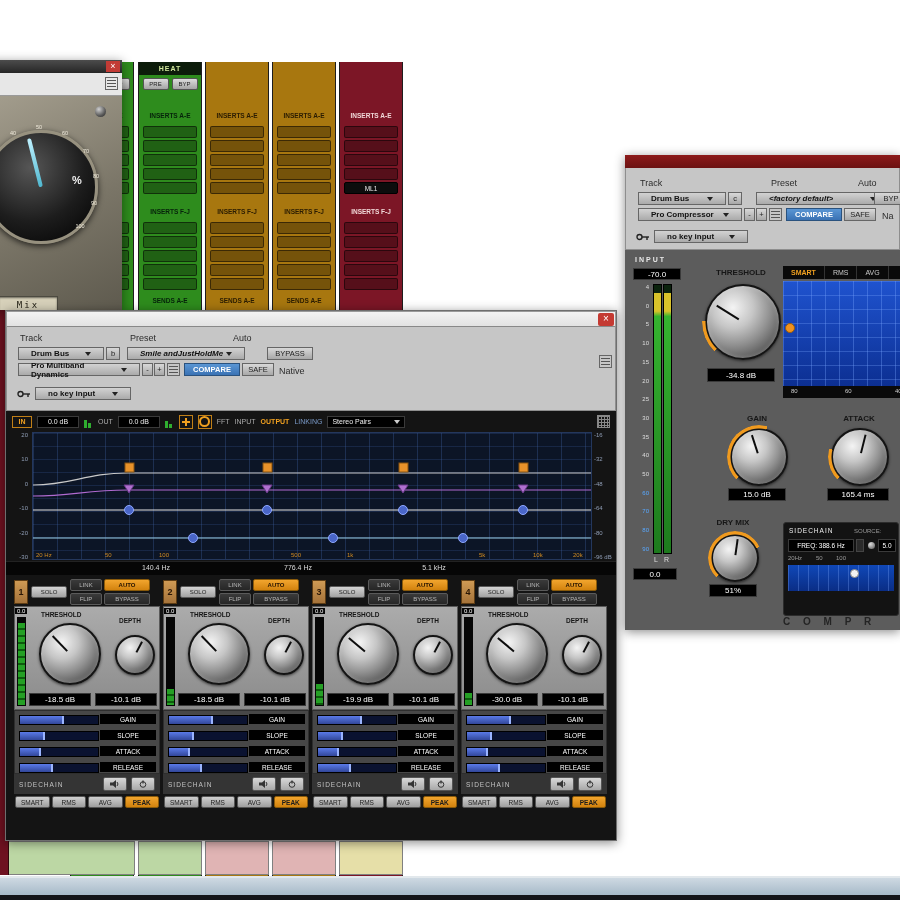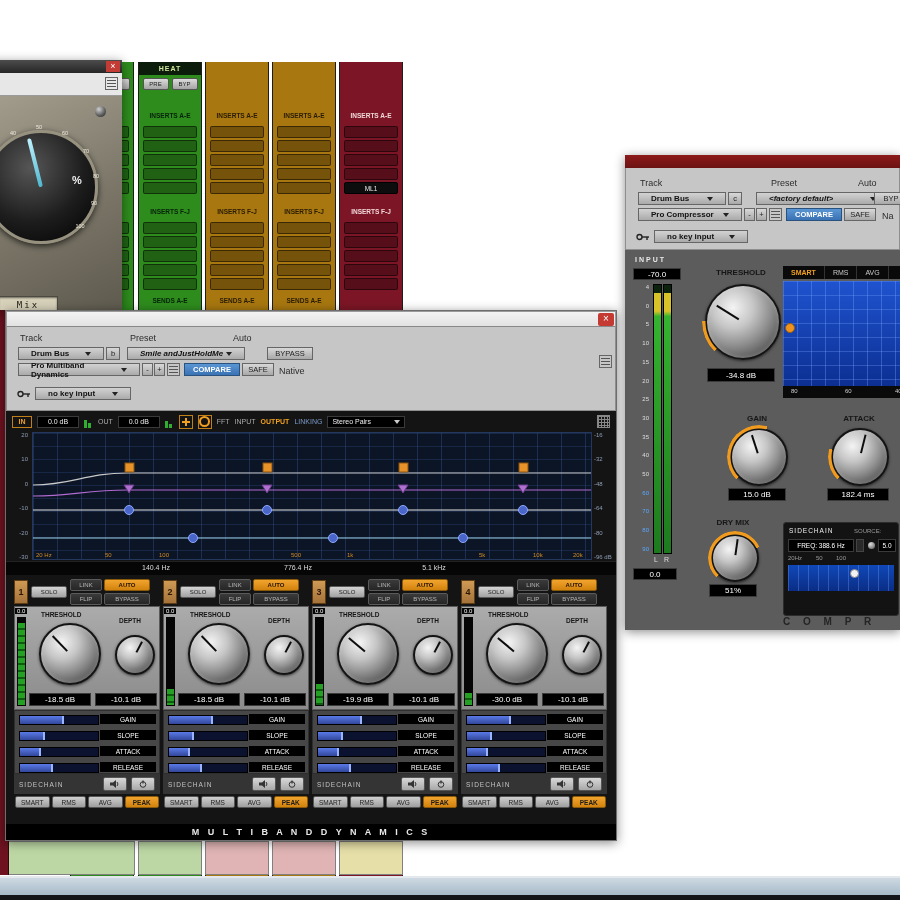--- a/index.html
+++ b/index.html
@@ -401,21 +401,21 @@
       <div class="knob" style="left:105px;top:178px;width:54px;height:54px">
         <div class="ring" style="--a:150deg"></div>
         <div class="ptr" style="transform:rotate(-18deg)"></div>
       </div>
       <div class="vbox" style="left:103px;top:238px;width:58px;height:13px">15.0 dB</div>
       <span class="klabel" style="left:203px;top:164px;width:62px">ATTACK</span>
       <div class="knob" style="left:206px;top:178px;width:54px;height:54px">
         <div class="ring" style="--a:60deg"></div>
         <div class="ptr" style="transform:rotate(14deg)"></div>
       </div>
-      <div class="vbox" style="left:202px;top:238px;width:62px;height:13px">182.4 ms</div>
+      <div class="vbox" style="left:202px;top:238px;width:62px;height:13px">165.4 ms</div>
 
       <span class="klabel" style="left:76px;top:268px;width:64px">DRY MIX</span>
       <div class="knob" style="left:86px;top:284px;width:44px;height:44px">
         <div class="ring" style="--a:200deg"></div>
         <div class="ptr" style="transform:rotate(8deg)"></div>
       </div>
       <div class="vbox" style="left:84px;top:334px;width:48px;height:13px">51%</div>
 
       <div class="scpanel" style="left:158px;top:272px;width:114px;height:92px">
         <span class="r" style="left:5px;top:4px;font-size:6.5px;letter-spacing:1px;color:#eee">SIDECHAIN</span>
@@ -867,21 +867,20 @@
         </div>
         <div class="bdet">
           <div class="dbtn">SMART</div>
           <div class="dbtn">RMS</div>
           <div class="dbtn">AVG</div>
           <div class="dbtn peak">PEAK</div>
         </div>
       </div>
 
     </div>
-    <div class="mfoot">M U L T I B A N D   D Y N A M I C S</div>
   </div>
 
   <div class="r taskbar">
     <div class="tb1"></div>
       <div class="tb2"></div>
       <div class="tb3"></div>
   </div>
 
 </div>
 

